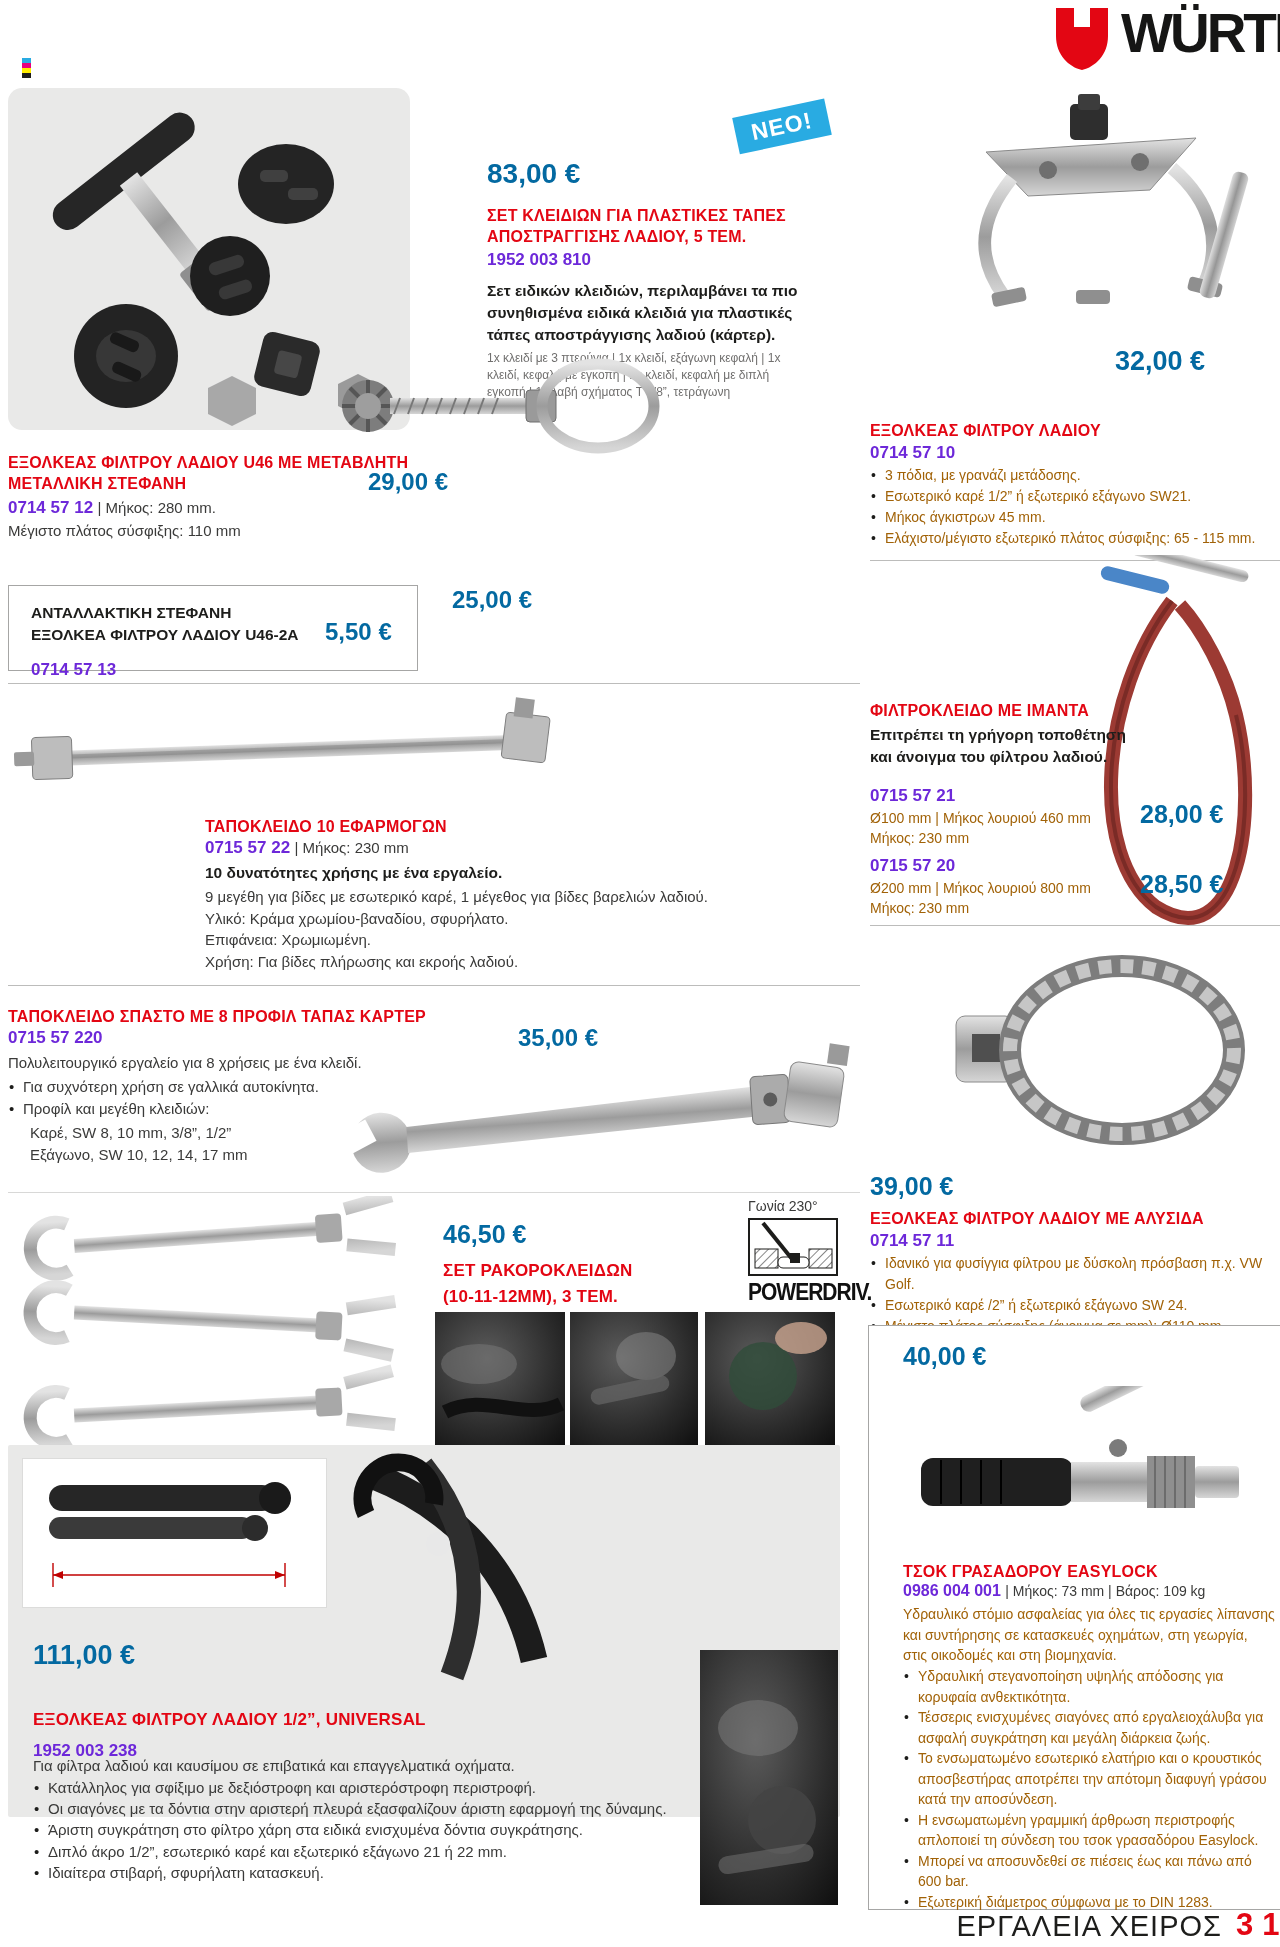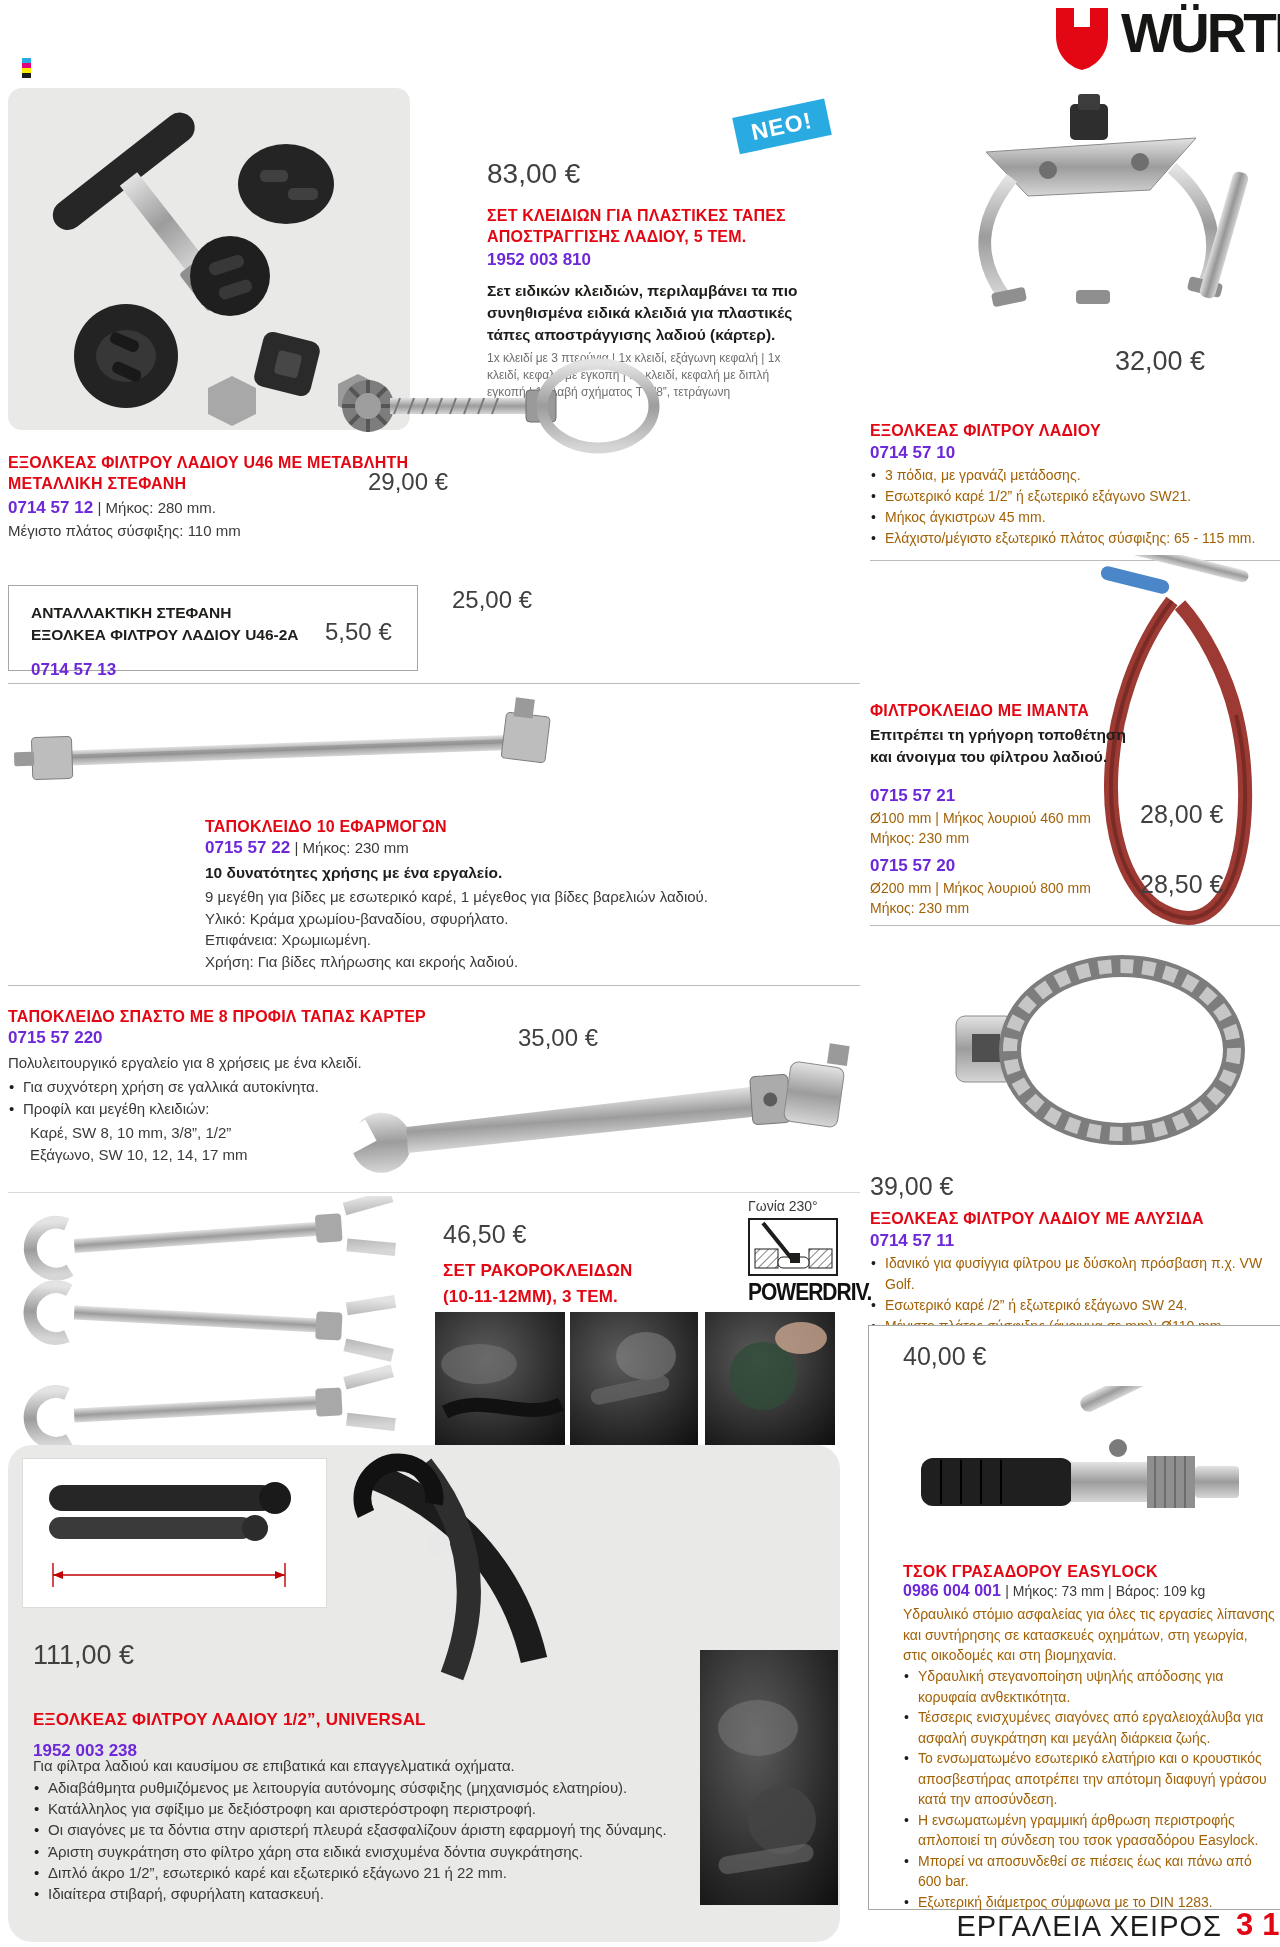--- a/index.html
+++ b/index.html
@@ -1,20 +1,20 @@
 <!DOCTYPE html>
 <html lang="el"><head>
 <meta charset="utf-8">
 <style>
 *{margin:0;padding:0;box-sizing:border-box}
 html,body{background:#fff}
 body{font-family:"Liberation Sans",sans-serif;color:#1d1d1b}
 .page{position:relative;width:1280px;height:1947px;background:#fff;overflow:hidden}
 .abs{position:absolute}
-.price{color:#404040;font-weight:normal;white-space:nowrap}
+.price{color:#0369a1;font-weight:bold;white-space:nowrap}
 .p28{font-size:28px}.p27{font-size:27px}.p25{font-size:25px}.p24{font-size:24px}
 .rtitle{color:#e30613;font-weight:bold;font-size:16px;line-height:21px;letter-spacing:.2px}
 .rtitle.big{font-size:17px;line-height:26px}
 .code{font-weight:bold;font-size:17px;color:#6d28d9;white-space:nowrap}
 .codesfx{font-size:15px;color:#3a3a39;font-weight:normal}
 .body{font-size:15px;color:#3a3a39;line-height:21.5px}
 .body14{font-size:14px;color:#a16207;line-height:21px}
 .bodyb{font-size:15.5px;color:#1d1d1b;font-weight:bold;line-height:22px}
 .small{font-size:12px;color:#706f6e;line-height:17px}
 ul.blt{list-style:none}
@@ -370,21 +370,21 @@
     <ul class="abs blt body14" style="left:34px;top:340px;width:372px;line-height:20.5px">
       <li>Υδραυλική στεγανοποίηση υψηλής απόδοσης για κορυφαία ανθεκτικότητα.</li>
       <li>Τέσσερις ενισχυμένες σιαγόνες από εργαλειοχάλυβα για ασφαλή συγκράτηση και μεγάλη διάρκεια ζωής.</li>
       <li>Το ενσωματωμένο εσωτερικό ελατήριο και ο κρουστικός αποσβεστήρας αποτρέπει την απότομη διαφυγή γράσου κατά την αποσύνδεση.</li>
       <li>Η ενσωματωμένη γραμμική άρθρωση περιστροφής απλοποιεί τη σύνδεση του τσοκ γρασαδόρου Easylock.</li>
       <li>Μπορεί να αποσυνδεθεί σε πιέσεις έως και πάνω από 600 bar.</li>
       <li>Εξωτερική διάμετρος σύμφωνα με το DIN 1283.</li>
     </ul>
   </div>
 
-  <div class="abs photobox" style="left:8px;top:1445px;width:832px;height:497px;border-radius:24px">
+  <div class="abs photobox" style="left:8px;top:1445px;width:832px;height:372px;border-radius:2px">
     <div class="abs" style="left:14px;top:13px;width:305px;height:150px;background:#fff;border:1px solid #dcdcdb">
       <svg width="303" height="148" viewBox="0 0 303 148">
         <rect x="26" y="26" width="226" height="26" rx="13" fill="#262626"></rect>
         <rect x="26" y="58" width="204" height="22" rx="11" fill="#3a3a3a"></rect>
         <circle cx="252" cy="39" r="16" fill="#1a1a1a"></circle>
           <circle cx="232" cy="69" r="13" fill="#2c2c2c"></circle>
         <line x1="30" y1="116" x2="262" y2="116" stroke="#c00000" stroke-width="1.6"></line>
         <polygon points="30,116 40,112 40,120" fill="#c00000"></polygon>
           <polygon points="262,116 252,112 252,120" fill="#c00000"></polygon>
         <line x1="30" y1="104" x2="30" y2="128" stroke="#c00000" stroke-width="1.4"></line>
@@ -405,21 +405,20 @@
           <ellipse cx="58" cy="78" rx="40" ry="28" fill="#7e7e7e" opacity=".5"></ellipse>
           <circle cx="82" cy="170" r="34" fill="#444" opacity=".9"></circle>
           <rect x="18" y="200" width="96" height="18" rx="9" fill="#6a6a6a" opacity=".6" transform="rotate(-9 66 209)"></rect>
         </svg>
     </div>
     <div class="abs price p27" style="left:25px;top:195px">111,00 €</div>
     <div class="abs rtitle big" style="left:25px;top:262px">ΕΞΟΛΚΕΑΣ ΦΙΛΤΡΟΥ ΛΑΔΙΟΥ 1/2”, UNIVERSAL</div>
     <div class="abs code" style="left:25px;top:296px">1952 003 238</div>
     <div class="abs body" style="left:25px;top:310px">Για φίλτρα λαδιού και καυσίμου σε επιβατικά και επαγγελματικά οχήματα.</div>
     <ul class="abs blt body" style="left:25px;top:332px;width:655px;line-height:21.2px">
-      <li>Αδιαβάθμητα ρυθμιζόμενος με λειτουργία αυτόνομης σύσφιξης (μηχανισμός ελατηρίου).</li>
       <li>Κατάλληλος για σφίξιμο με δεξιόστροφη και αριστερόστροφη περιστροφή.</li>
       <li>Οι σιαγόνες με τα δόντια στην αριστερή πλευρά εξασφαλίζουν άριστη εφαρμογή της δύναμης.</li>
       <li>Άριστη συγκράτηση στο φίλτρο χάρη στα ειδικά ενισχυμένα δόντια συγκράτησης.</li>
       <li>Διπλό άκρο 1/2”, εσωτερικό καρέ και εξωτερικό εξάγωνο 21 ή 22 mm.</li>
       <li>Ιδιαίτερα στιβαρή, σφυρήλατη κατασκευή.</li>
     </ul>
   </div>
 
   <div class="abs footcat" style="left:700px;top:1910px;width:522px;text-align:right">ΕΡΓΑΛΕΙΑ ΧΕΙΡΟΣ</div>
   <div class="abs footnum" style="left:1236px;top:1907px">31</div>

